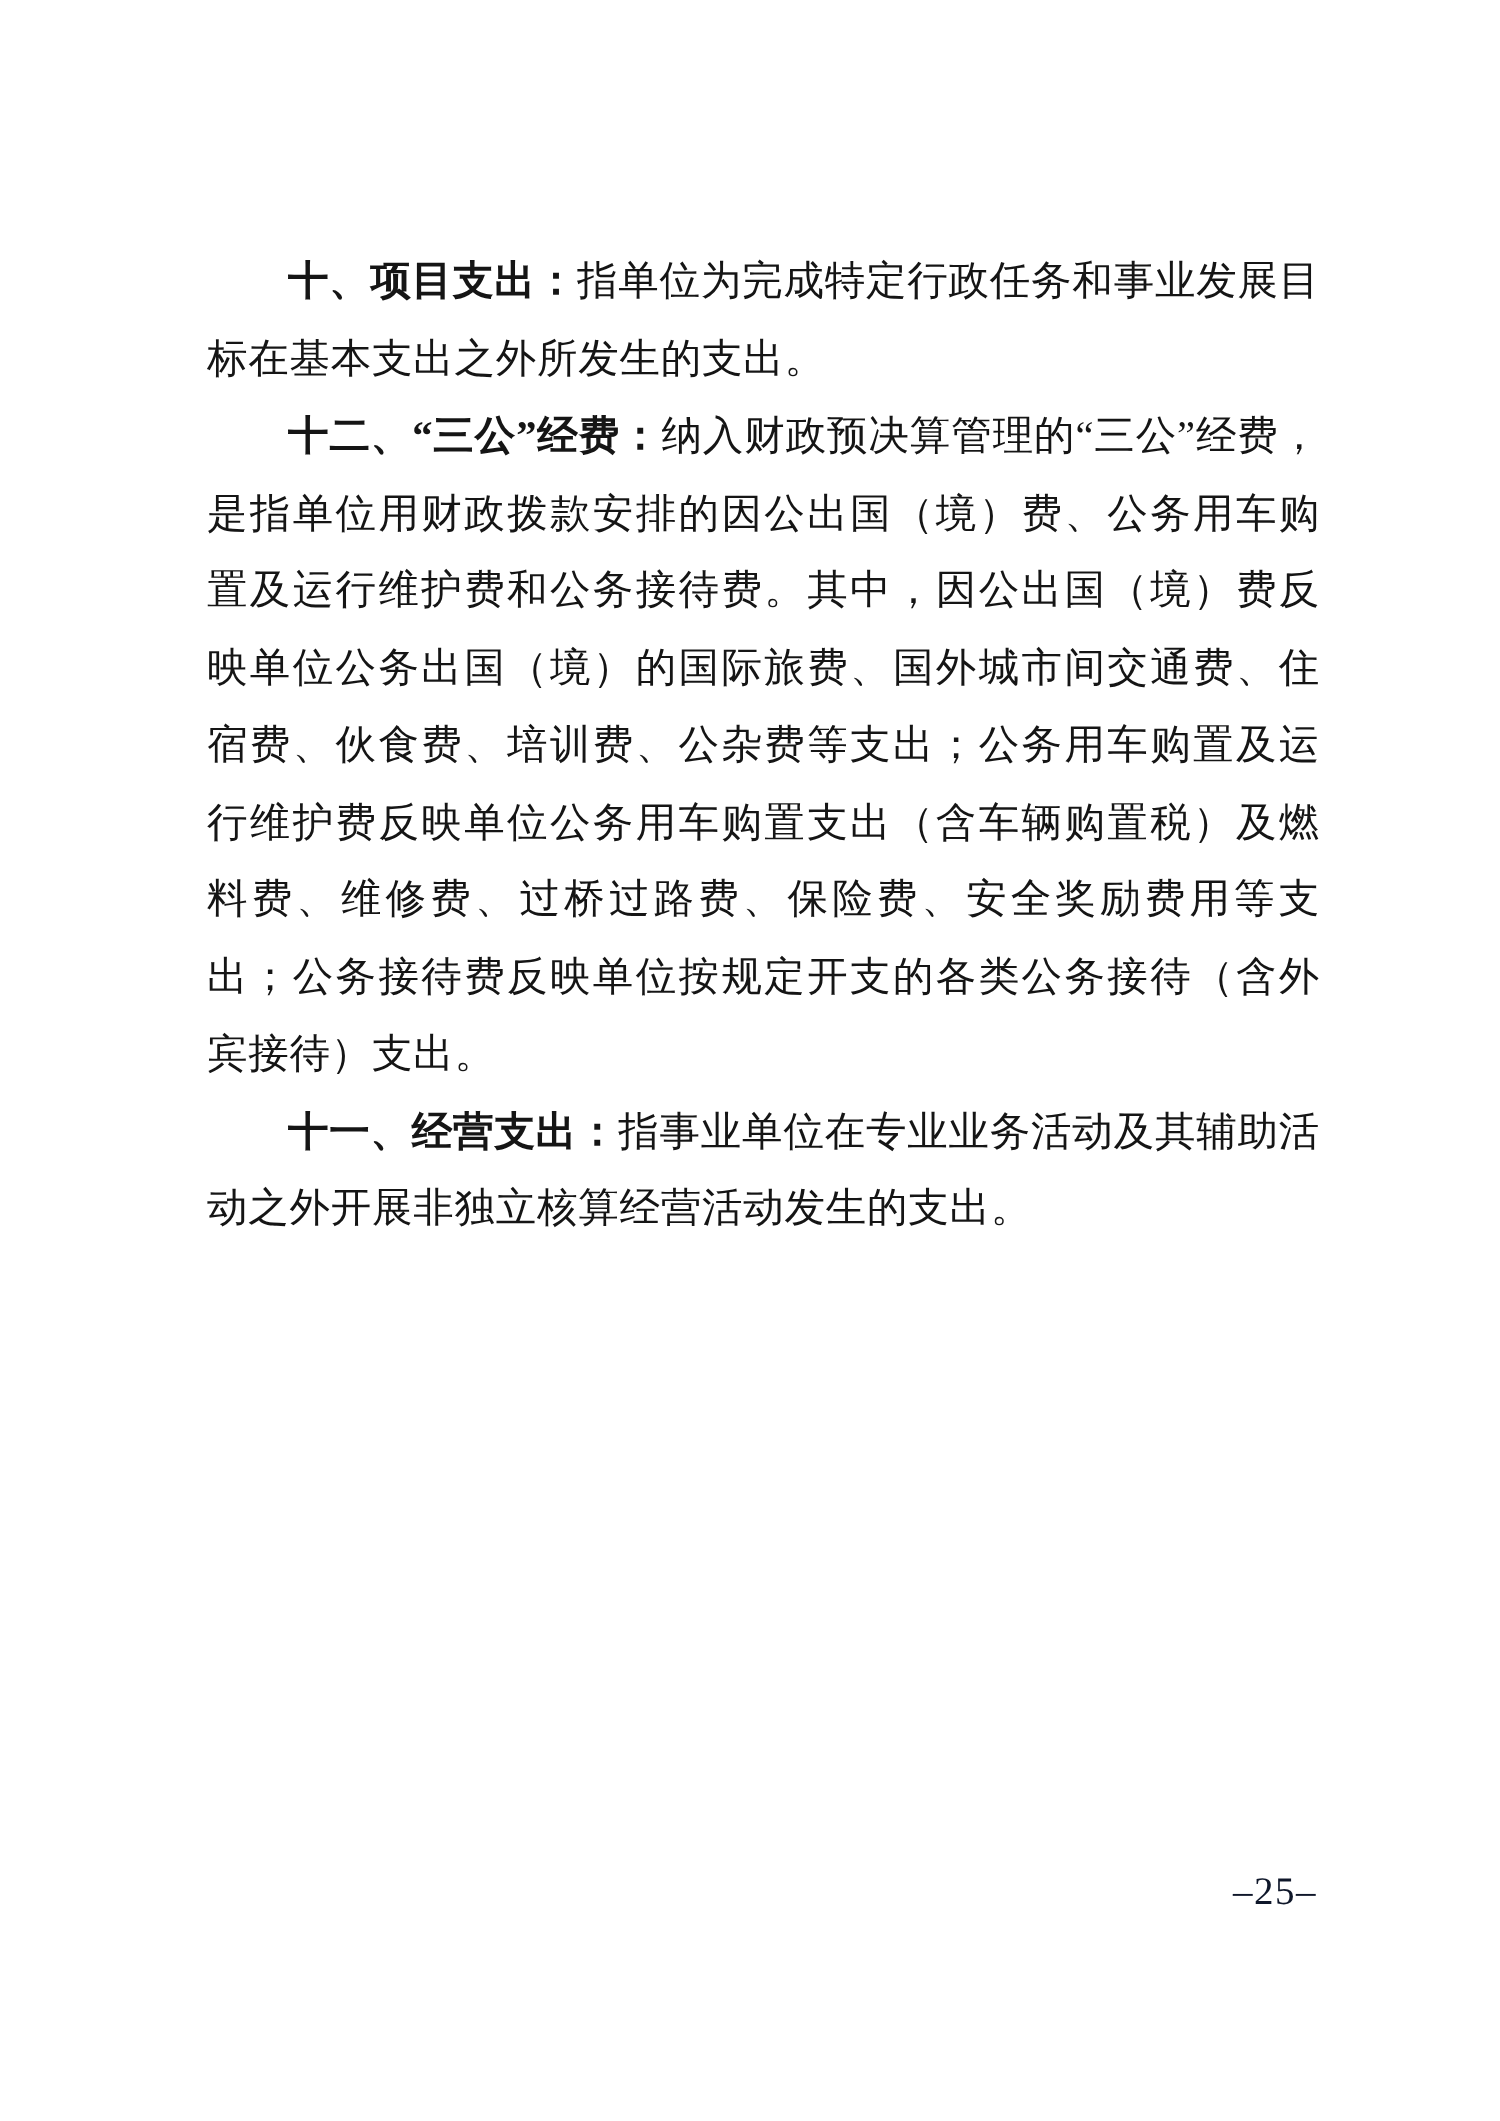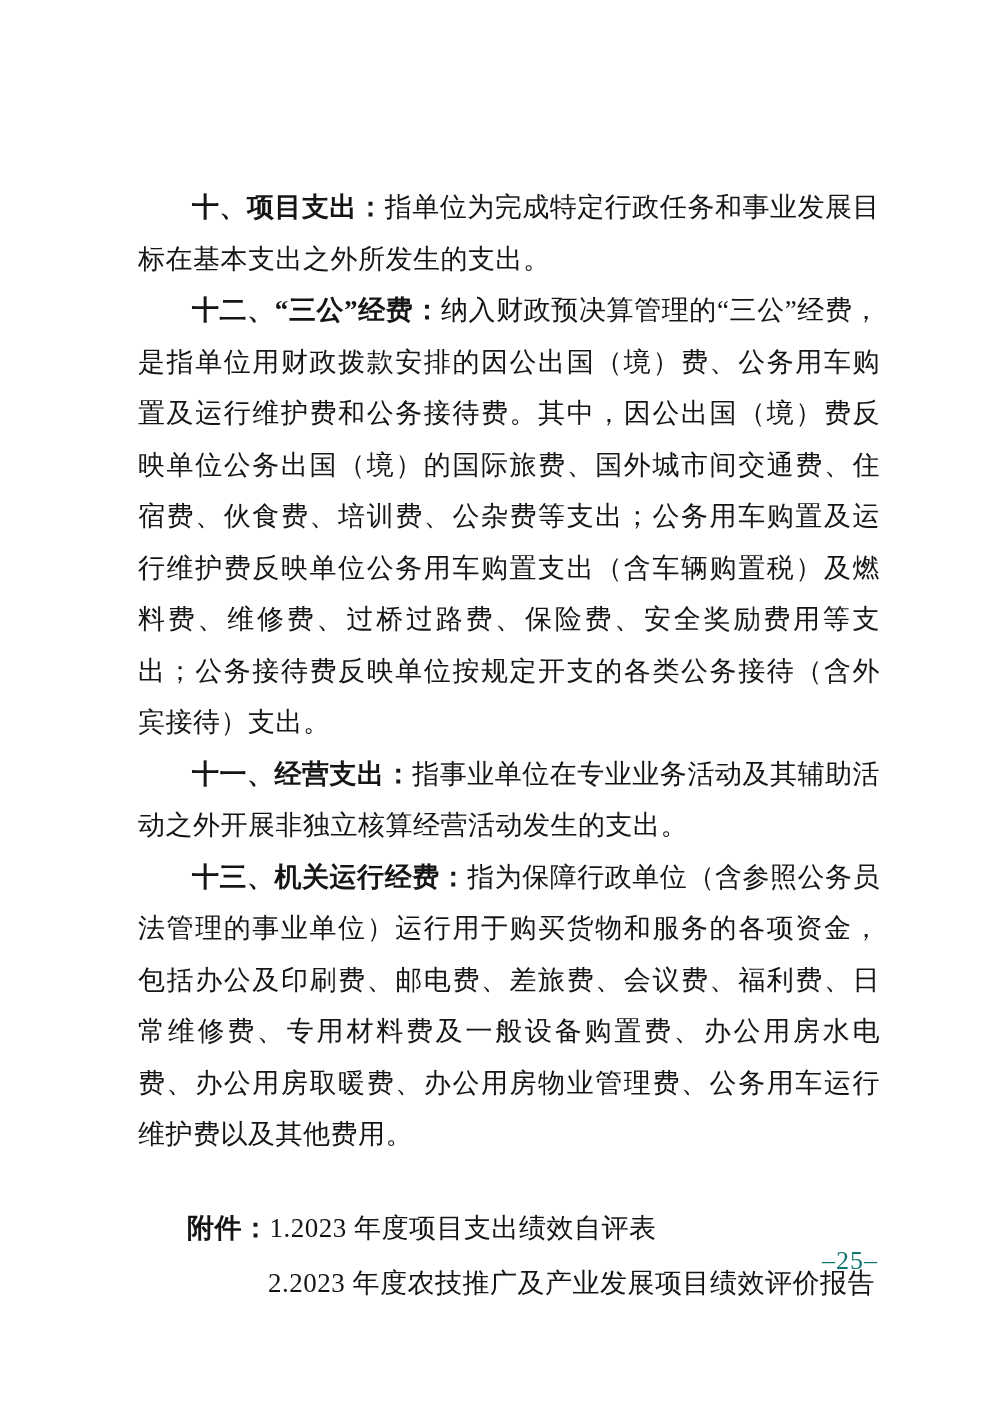--- a/index.html
+++ b/index.html
@@ -13,21 +13,21 @@
     overflow: hidden;
   }
   .page {
     position: absolute;
     inset: 0;
     background: #ffffff;
   }
   .content {
     position: absolute;
     left: 138px;
-    top: 182px;
+    top: 162px;
     width: 742px;
   }
   p.para {
     font-size: 27px;
     line-height: 51.5px;
     text-align: justify;
     text-indent: 2em;
     letter-spacing: 0.5px;
     word-break: break-all;
   }
@@ -45,38 +45,33 @@
   .att-line-2 {
     padding-left: 81px;
   }
   .page-number {
     position: absolute;
     top: 1246px;
     right: 122px;
     font-size: 26px;
     letter-spacing: 1px;
     font-family: "Liberation Serif", "DejaVu Serif", serif;
-    color: #0f766e;
+    color: #0f172a;
   }
 </style>
 </head>
 <body>
 
 <div class="page">
   <main class="content">
 
     <p class="para"><span class="heading">十、项目支出：</span><span>指单位为完成特定行政任务和事业发展目标在基本支出之外所发生的支出。</span></p>
 
     <p class="para"><span class="heading">十二、“三公”经费：</span><span>纳入财政预决算管理的“三公”经费，是指单位用财政拨款安排的因公出国（境）费、公务用车购置及运行维护费和公务接待费。其中，因公出国（境）费反映单位公务出国（境）的国际旅费、国外城市间交通费、住宿费、伙食费、培训费、公杂费等支出；公务用车购置及运行维护费反映单位公务用车购置支出（含车辆购置税）及燃料费、维修费、过桥过路费、保险费、安全奖励费用等支出；公务接待费反映单位按规定开支的各类公务接待（含外宾接待）支出。</span></p>
 
     <p class="para"><span class="heading">十一、经营支出：</span><span>指事业单位在专业业务活动及其辅助活动之外开展非独立核算经营活动发生的支出。</span></p>
 
-    <p class="para"><span class="heading">十三、机关运行经费：</span><span>指为保障行政单位（含参照公务员法管理的事业单位）运行用于购买货物和服务的各项资金，包括办公及印刷费、邮电费、差旅费、会议费、福利费、日常维修费、专用材料费及一般设备购置费、办公用房水电费、办公用房取暖费、办公用房物业管理费、公务用车运行维护费以及其他费用。</span></p>
 
-    <div class="attachments">
-      <div class="att-line-1"><span class="heading">附件：</span><span>1.2023 年度项目支出绩效自评表</span></div>
-      <div class="att-line-2"><span>2.2023 年度农技推广及产业发展项目绩效评价报告</span></div>
-    </div>
 
   </main>
 
   <div class="page-number">–25–</div>
 </div>
 
 </body></html>

